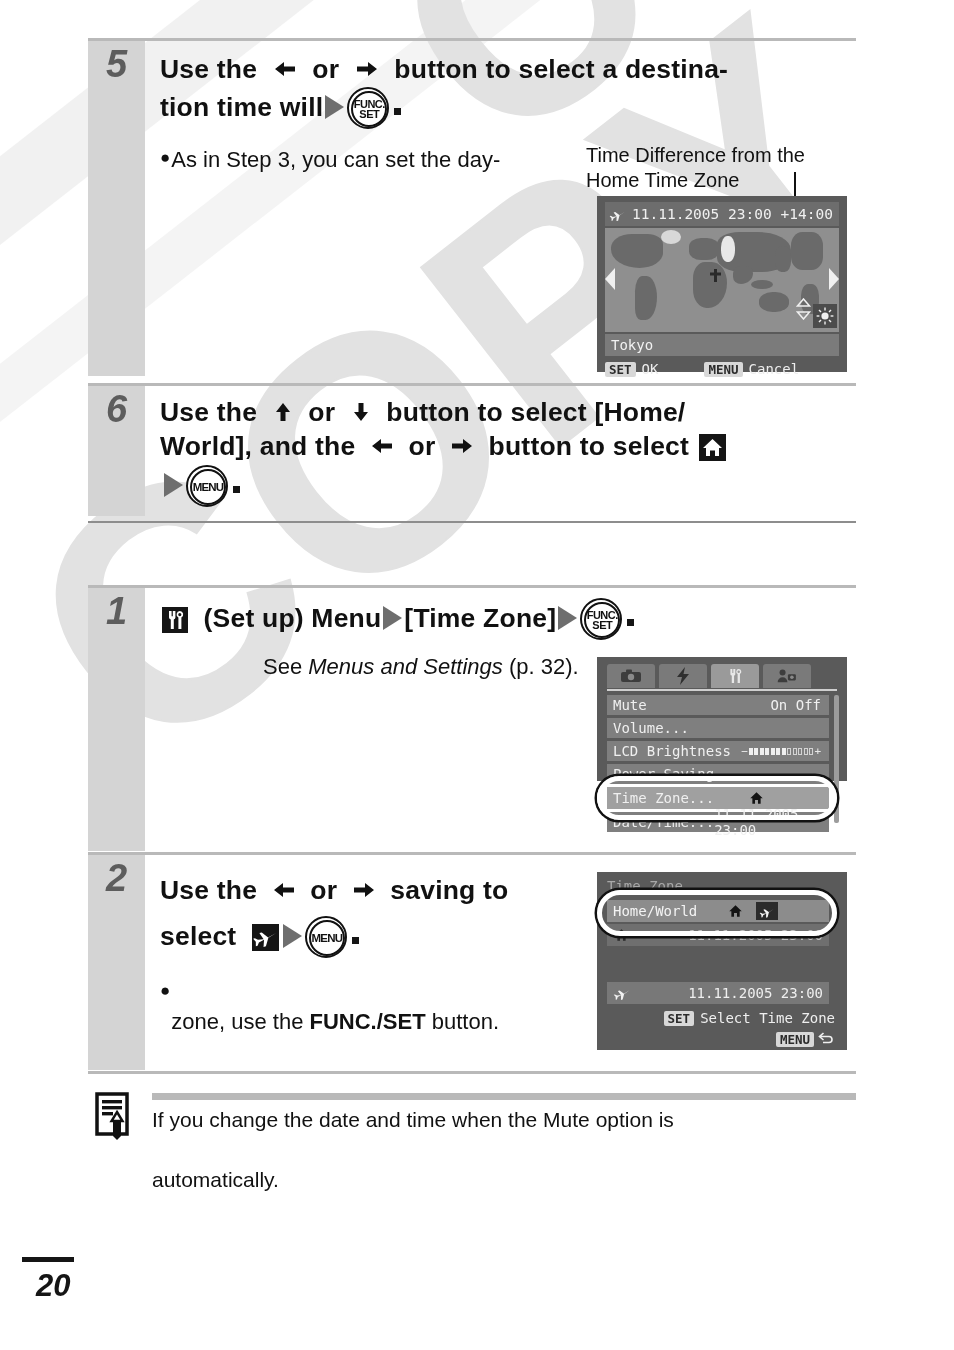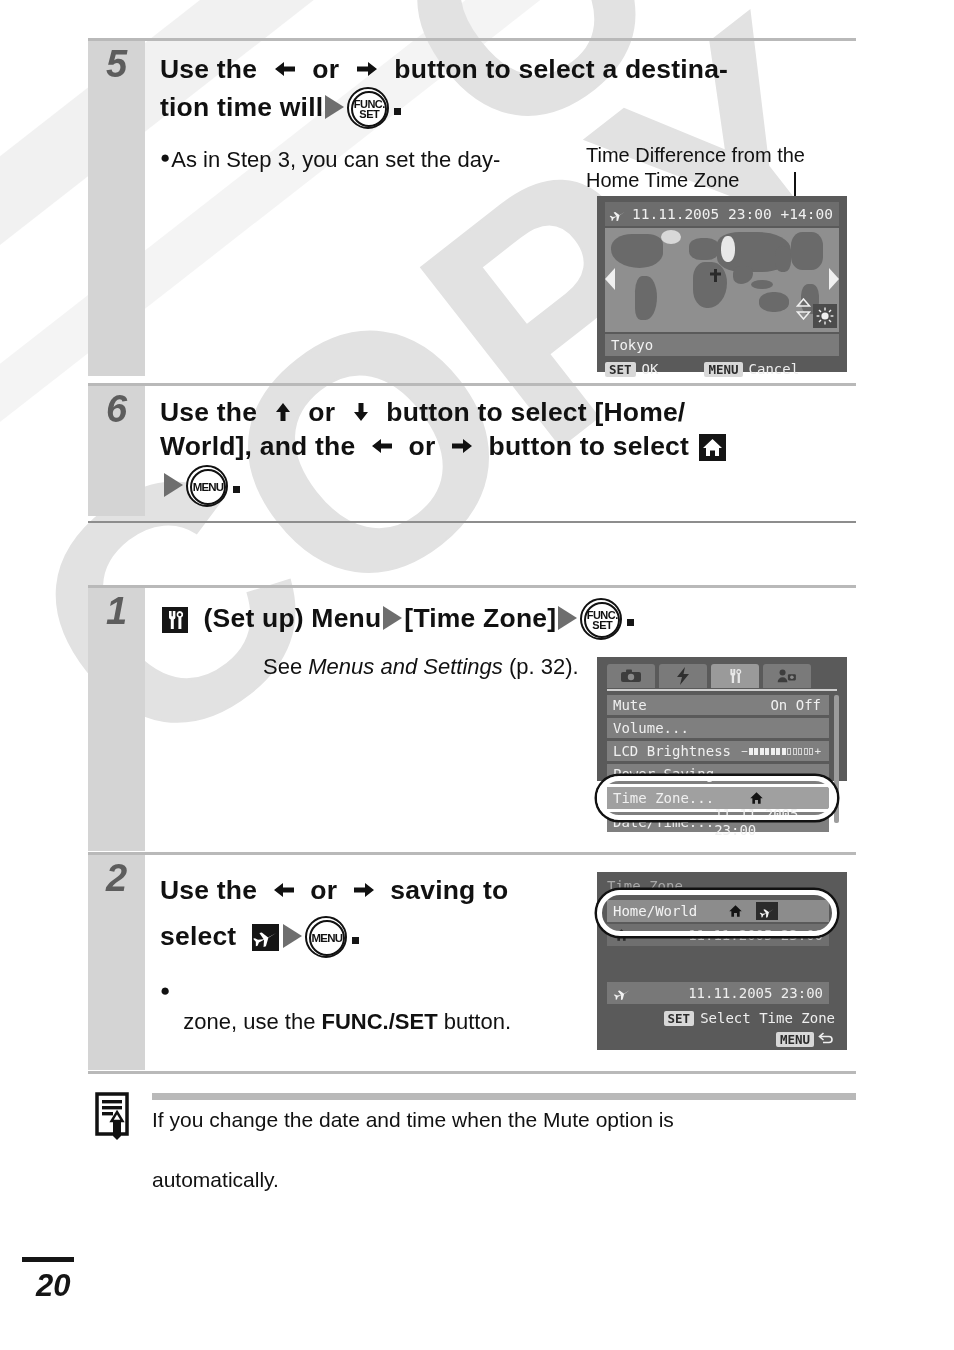--- a/index.html
+++ b/index.html
@@ -469,21 +469,21 @@
         </span><span class="tri-right"></span><span class="btn-circ menu"><span class="outer"></span><span class="inner">
               <span class="l1">MENU</span>
             </span></span><span class="period"></span>
       </div>
 
       <div class="step-sub" style="padding:14px 0 0 15px;width:420px;">
         <div class="bullet-line">
           <span class="bullet-dot">●</span>
           <span>
             <br>
-            <span style="margin-left:12px;display:inline-block;">
+            <span style="margin-left:0;display:inline-block;">
               <span>zone, use the</span>
               <span class="b">FUNC./SET</span>
               <span>button.</span>
             </span>
           </span>
         </div>
       </div>
     </div>
   </div>
 

